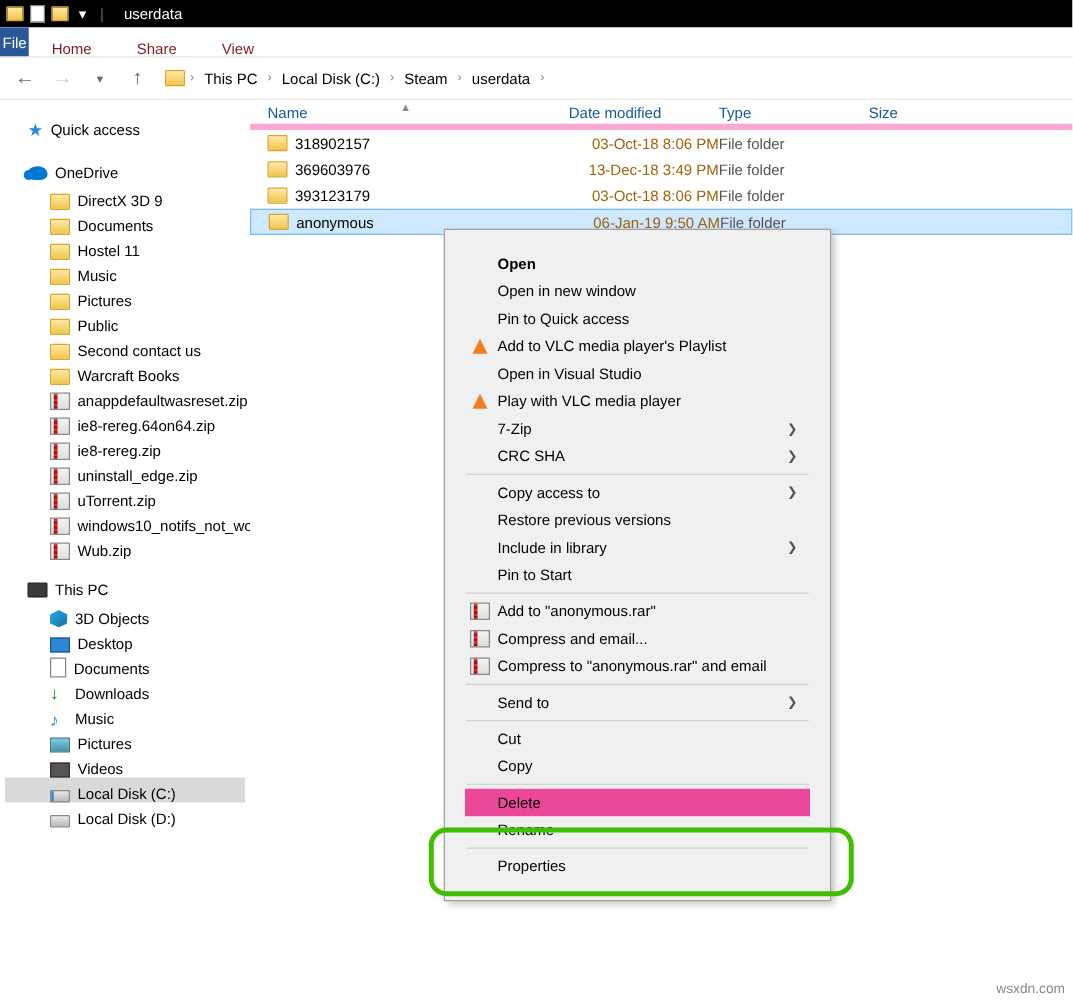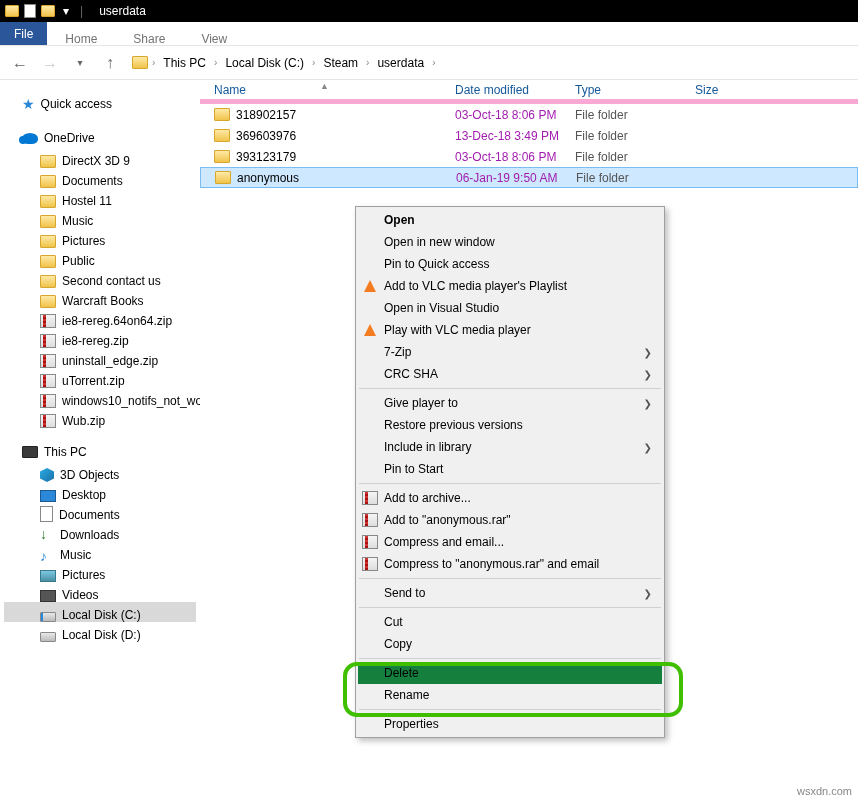--- a/index.html
+++ b/index.html
@@ -7,22 +7,22 @@
 
 .titlebar { background: #000; height: 22px; display: flex; align-items: center; color: #fff; }
 .titlebar .tb-icons { display: flex; gap: 2px; padding-left: 4px; }
 .titlebar .tb-icon { width: 16px; height: 16px; display: flex; align-items: center; justify-content: center; }
 .titlebar .folder-mini { width: 14px; height: 12px; background: linear-gradient(#ffe9a6,#f0c44c); border: 1px solid #d6a72c; border-radius: 1px; }
 .titlebar .doc-mini { width: 12px; height: 14px; background: #fff; border: 1px solid #888; }
 .titlebar .title-text { color: #fff; font-size: 12px; margin-left: 10px; }
 .titlebar .pipe { color: #666; margin: 0 6px; }
 
 .menubar { background: #fff; height: 24px; display: flex; align-items: stretch; border-bottom: 1px solid #e5e5e5; font-size: 12px; }
-.menubar .file-tab { background: #2b579a; color: #fff; padding: 0 14px; display: flex; align-items: center; }
-.menubar .tab { padding: 17px 18px; display: flex; align-items: center; color: #737373; }
+.menubar .file-tab { background: #2b579a; color: #fff; padding: 0 2px; display: flex; align-items: center; }
+.menubar .tab { padding: 17px 18px; display: flex; align-items: center; color: #7f1d1d; }
 
 .navbar { height: 34px; display: flex; align-items: center; padding: 0 8px; gap: 6px; border-bottom: 1px solid #e5e5e5; }
 .nav-btn { width: 24px; height: 24px; display: flex; align-items: center; justify-content: center; color: #666; font-size: 16px; }
 .nav-btn.disabled { color: #ccc; }
 .address { display: flex; align-items: center; gap: 4px; padding-left: 4px; }
 .address .sep { color: #888; font-size: 10px; }
 .address .crumb { color: #000; padding: 2px 4px; }
 
 .content { display: flex; height: calc(801px - 22px - 24px - 34px); }
 .tree { width: 200px; padding: 10px 4px; overflow: hidden; }
@@ -54,31 +54,31 @@
 .list-pane { flex: 1; position: relative; }
 .col-headers { display: flex; height: 24px; align-items: center; border-bottom: 5px solid #f9a8d4; color: #15599a; font-size: 12px; }
 .col-name { width: 255px; padding-left: 14px; }
 .col-date { width: 120px; }
 .col-type { width: 120px; }
 .col-size { width: 80px; }
 .sort-ind { text-align: center; color: #888; font-size: 9px; position: absolute; left: 120px; top: 1px; }
 
 .row { display: flex; height: 21px; align-items: center; font-size: 12px; }
 .row .c-name { width: 255px; padding-left: 14px; display: flex; align-items: center; gap: 6px; text-align: right; }
-.row .c-date { width: 120px; color: #a21caf; }
+.row .c-date { width: 120px; color: #a16207; text-align: right; }
 .row .c-type { width: 120px; color: #555; }
 .row.selected { background: #cde8ff; border: 1px solid #7abdf3; }
 
-.context-menu { position: absolute; left: 355px; top: 206px; width: 310px; background: #f0f0f0; border: 1px solid #a0a0a0; box-shadow: 3px 3px 6px rgba(0,0,0,.25); padding: 2px; font-size: 12px; }
+.context-menu { position: absolute; left: 355px; top: 183px; width: 310px; background: #f0f0f0; border: 1px solid #a0a0a0; box-shadow: 3px 3px 6px rgba(0,0,0,.25); padding: 16px; font-size: 12px; }
 .cm-item { height: 22px; display: flex; align-items: center; padding-left: 26px; position: relative; }
 .cm-item.bold { font-weight: 600; }
 .cm-item .arrow { position: absolute; right: 10px; color: #555; font-size: 10px; }
 .cm-item .cm-icon { position: absolute; left: 4px; width: 16px; height: 16px; display: flex; align-items: center; justify-content: center; }
 .cm-sep { height: 1px; background: #d0d0d0; margin: 3px 1px; }
-.cm-item.hover { background: #15803d; }
+.cm-item.hover { background: #ec4899; }
 
 .highlight-box { position: absolute; border: 4px solid #3fbf00; border-radius: 14px; pointer-events: none; }
 
 .watermark { position: absolute; left: 360px; top: 440px; font-size: 38px; font-weight: 700; color: rgba(120,150,120,.35); letter-spacing: 2px; pointer-events: none; font-family: Arial, sans-serif; }
 .watermark .a-red { color: rgba(200,80,40,.4); }
 
 .footer-url { position: absolute; right: 6px; bottom: 4px; font-size: 11px; color: #888; }
 
 .vlc-icon { width: 0; height: 0; border-left: 6px solid transparent; border-right: 6px solid transparent; border-bottom: 12px solid #f47c20; position: relative; }
 .shield-icon-sm { width: 14px; height: 14px; background: conic-gradient(#e33 0 25%, #3a3 0 50%, #33e 0 75%, #ee3 0 100%); border-radius: 2px; }
@@ -168,20 +168,24 @@
     <div class="tree-item lvl1">
         <span class="folder-icon"></span>
         <span>Second contact us</span>
       </div>
     <div class="tree-item lvl1">
         <span class="folder-icon"></span>
         <span>Warcraft Books</span>
       </div>
     <div class="tree-item lvl1">
         <span class="zip-icon"></span>
+        <span>anappdefaultwasreset.zip</span>
+      </div>
+    <div class="tree-item lvl1">
+        <span class="zip-icon"></span>
         <span>ie8-rereg.64on64.zip</span>
       </div>
     <div class="tree-item lvl1">
         <span class="zip-icon"></span>
         <span>ie8-rereg.zip</span>
       </div>
     <div class="tree-item lvl1">
         <span class="zip-icon"></span>
         <span>uninstall_edge.zip</span>
       </div>
@@ -306,36 +310,30 @@
   <div class="cm-item">
       <span>7-Zip</span>
       <span class="arrow">❯</span>
     </div>
   <div class="cm-item">
       <span>CRC SHA</span>
       <span class="arrow">❯</span>
     </div>
   <div class="cm-sep"></div>
   <div class="cm-item">
-      <span>Give player to</span>
+      <span>Copy access to</span>
       <span class="arrow">❯</span>
     </div>
   <div class="cm-item">Restore previous versions</div>
   <div class="cm-item">
       <span>Include in library</span>
       <span class="arrow">❯</span>
     </div>
   <div class="cm-item">Pin to Start</div>
   <div class="cm-sep"></div>
-  <div class="cm-item">
-      <span class="cm-icon">
-        <span class="zip-icon"></span>
-      </span>
-      <span>Add to archive...</span>
-    </div>
   <div class="cm-item">
       <span class="cm-icon">
         <span class="zip-icon"></span>
       </span>
       <span>Add to "anonymous.rar"</span>
     </div>
   <div class="cm-item">
       <span class="cm-icon">
         <span class="zip-icon"></span>
       </span>

